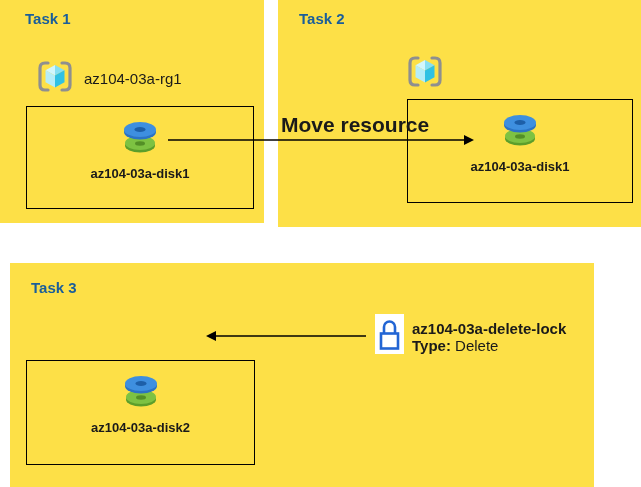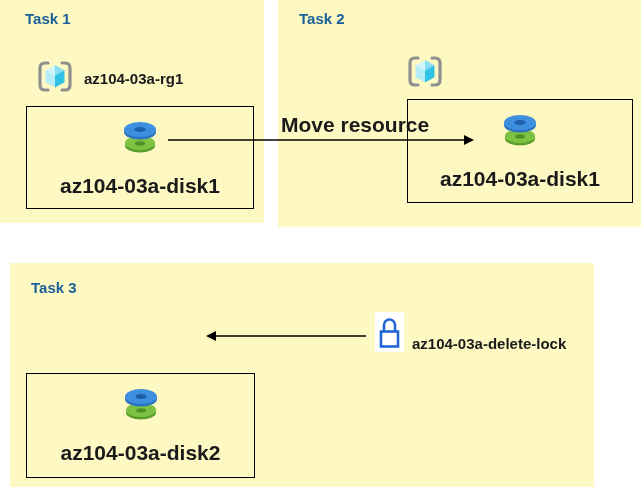--- a/index.html
+++ b/index.html
@@ -1,43 +1,43 @@
 <!DOCTYPE html>
 <html><head>
 <meta charset="utf-8">
 <style>
   * { margin:0; padding:0; box-sizing:border-box; }
   html,body { background:#ffffff; }
   body { font-family:"Liberation Sans", sans-serif; color:#1a1a1a; }
   #canvas {
     position:relative; width:641px; height:487px; background:#ffffff; overflow:hidden;
   }
-  .panel { position:absolute; background:#fef9c3; }
+  .panel { position:absolute; background:#fde047; }
   #panel-task1 { left:0;   top:0;   width:264px; height:223px; }
   #panel-task2 { left:278px; top:0; width:363px; height:227px; }
   #panel-task3 { left:10px; top:263px; width:584px; height:224px; }
   .task-title {
     position:absolute; font-size:15px; font-weight:bold; color:#1a5e9a;
   }
   #panel-task1 .task-title { left:25px; top:10px; }
   #panel-task2 .task-title { left:21px; top:10px; }
   #panel-task3 .task-title { left:21px; top:16px; }
   .rg-row { position:absolute; display:flex; align-items:center; gap:10px; height:36px; }
   #panel-task1 .rg-row { left:36px; top:60px; }
   #panel-task2 .rg-row { left:128px; top:55px; }
   #panel-task3 .rg-row { left:24px; top:52px; }
-  .rg-label { font-size:15px; font-weight:bold; white-space:nowrap; }
+  .rg-label { font-size:15px; font-weight:normal; white-space:nowrap; }
   .resource-box {
     position:absolute; border:1.5px solid #000;
     display:flex; flex-direction:column; align-items:center; padding-top:13px;
   }
   #panel-task1 .resource-box { left:26px; top:106px; width:228px; height:103px; }
   #panel-task2 .resource-box { left:129px; top:99px;  width:226px; height:104px; }
-  #panel-task3 .resource-box { left:16px; top:110px;  width:229px; height:105px; }
-  .disk-label { font-size:21px; font-weight:bold; margin-top:16px; white-space:nowrap;text-align:right; }
+  #panel-task3 .resource-box { left:16px; top:97px;  width:229px; height:105px; }
+  .disk-label { font-size:13px; font-weight:bold; margin-top:8px; white-space:nowrap;text-align:right; }
   .move-label {
     position:absolute; left:281px; top:113px; font-size:21px; font-weight:bold; white-space:nowrap;
   }
   .arrow-svg { position:absolute; }
   #move-arrow { left:168px; top:133px; }
   #lock-arrow { left:205px; top:329px; }
   #lock-group { position:absolute; left:375px; top:312px; display:flex; align-items:flex-end; }
   #lock-icon-box { width:29px; height:40px; background:#ffffff; }
   #lock-text { margin-left:8px; margin-top:8px; font-size:15px; line-height:17px; white-space:nowrap; }
   .bold { font-weight:bold; }
@@ -136,16 +136,17 @@
 
   <div id="lock-group">
     <div id="lock-icon-box">
       <svg width="29" height="40" viewBox="0 0 29 40">
         <path d="M9 20 V13 A5.5 5.5 0 0 1 20 13 V20" fill="none" stroke="#2265d4" stroke-width="2.6"></path>
         <rect x="6" y="19.5" width="17" height="15" fill="#ffffff" stroke="#2265d4" stroke-width="2.6"></rect>
       </svg>
     </div>
     <div id="lock-text">
       <div class="bold">az104-03a-delete-lock</div>
+      <div><span class="bold">Type:</span> <span>Delete</span></div>
     </div>
   </div>
 
 </div>
 
 </body></html>

